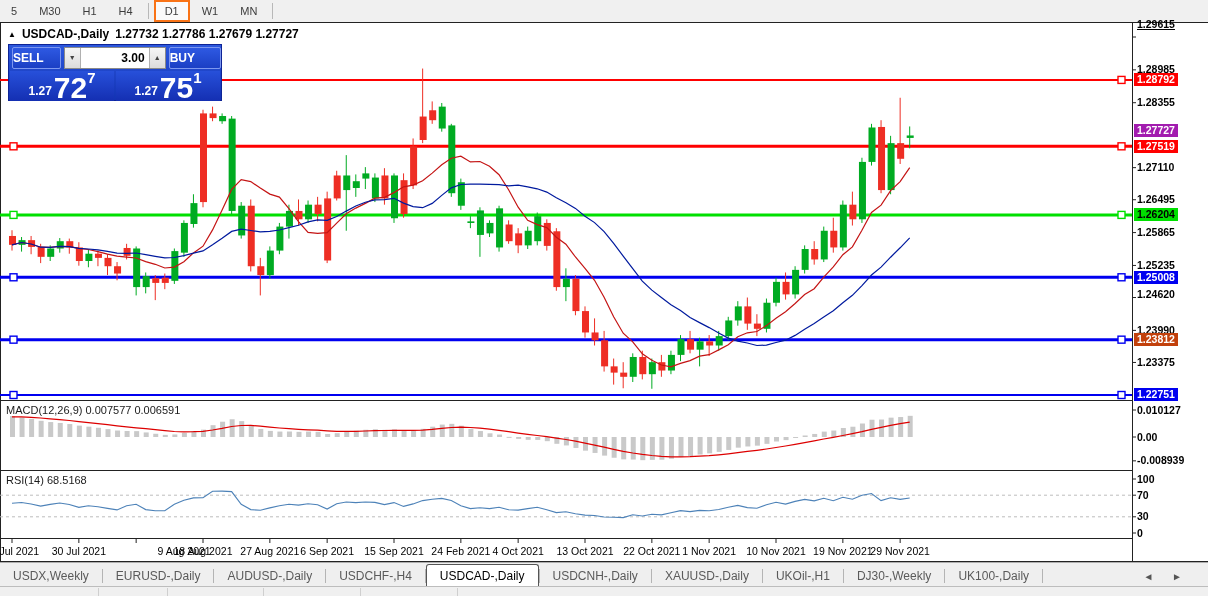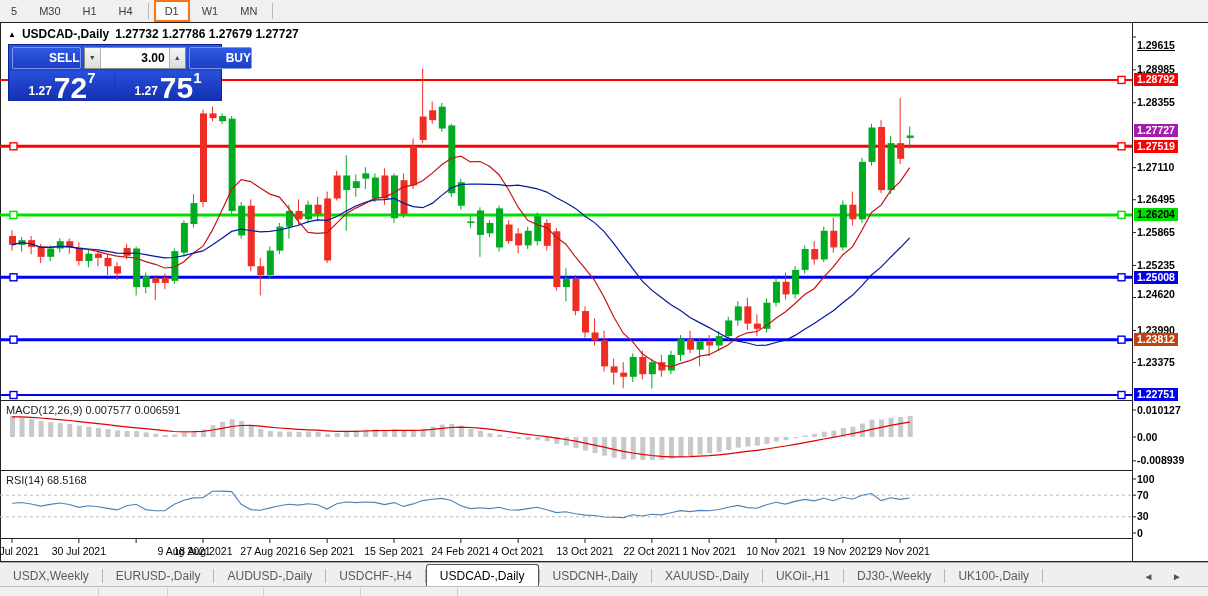--- a/index.html
+++ b/index.html
@@ -19,21 +19,21 @@
   #frame-bottom{position:absolute;left:0;top:561px;width:1208px;height:1px;background:#222;z-index:4;}
 
   #chart-canvas{position:absolute;left:0;top:0;z-index:1;}
 
   #chart-title{position:absolute;left:8px;top:27px;z-index:5;font-size:12px;font-weight:700;color:#000;display:flex;align-items:center;gap:6px;}
   #chart-title .tri{font-size:8px;}
 
   
   #trade-panel{position:absolute;left:8px;top:44px;width:214px;height:57px;z-index:6;background:linear-gradient(#2b57dd,#1333b4);border:1px solid #0e2496;box-sizing:border-box;}
   .tp-row1{display:flex;align-items:center;height:24px;margin-top:1px;}
-  .tp-btn{color:#fff;font-size:12px;font-weight:700;text-align:left;line-height:20px;height:20px;background:linear-gradient(#2e59e2,#1b3fc4);border:1px solid #7d97ef;border-radius:2px;padding-left:36px;}
+  .tp-btn{color:#fff;font-size:12px;font-weight:700;text-align:left;line-height:20px;height:20px;background:linear-gradient(#2e59e2,#1b3fc4);border:1px solid #7d97ef;border-radius:2px;}
   #sell-btn{width:50px;margin-left:3px;}
   #buy-btn{width:54px;margin-left:3px;}
   .vol-box{display:flex;height:20px;margin-left:3px;border:1px solid #8a8a8a;background:#fff;}
   .spin{width:15px;background:linear-gradient(#f6f6f6,#dcdcdc);border-right:1px solid #b0b0b0;font-size:7px;color:#444;text-align:center;line-height:20px;}
   .spin.up{border-right:none;border-left:1px solid #b0b0b0;}
   .vol-val{width:64px;font-size:12px;font-weight:700;color:#000;text-align:right;line-height:20px;padding-right:4px;}
   .tp-row2{display:flex;height:30px;margin-top:1px;}
   .px-box{flex:1;display:flex;align-items:flex-end;justify-content:center;color:#fff;background:linear-gradient(#2750da,#142fb2);margin:0 1px;}
   .px-small{font-size:12px;font-weight:700;margin-bottom:3px;}
   .px-big{font-size:30px;font-weight:700;line-height:26px;margin-left:2px;}
@@ -457,21 +457,21 @@
   <div class="ind-label" style="top:404px">
     <span>MACD(12,26,9)</span>
     <span>0.007577 0.006591</span>
   </div>
   <div class="ind-label" style="top:474px">
     <span>RSI(14)</span>
     <span>68.5168</span>
   </div>
 
   <div id="price-axis">
-      <div class="ax-label" style="top: 39px; text-decoration: underline;">1.29615</div>
+      <div class="ax-label" style="top: 18px; text-decoration: underline;">1.29615</div>
       <div class="ax-label" style="top: 63.3583px;">1.28985</div>
       <div class="ax-label" style="top: 96.2166px;">1.28355</div>
       <div class="ax-label" style="top: 161.151px;">1.27110</div>
       <div class="ax-label" style="top: 193.227px;">1.26495</div>
       <div class="ax-label" style="top: 226.085px;">1.25865</div>
       <div class="ax-label" style="top: 258.943px;">1.25235</div>
       <div class="ax-label" style="top: 288px;">1.24620</div>
       <div class="ax-label" style="top: 323.877px;">1.23990</div>
       <div class="ax-label" style="top: 355.953px;">1.23375</div>
       <div class="ax-badge" style="top: 73.4244px; background: rgb(255, 0, 0); color: rgb(255, 255, 255);">1.28792</div>

